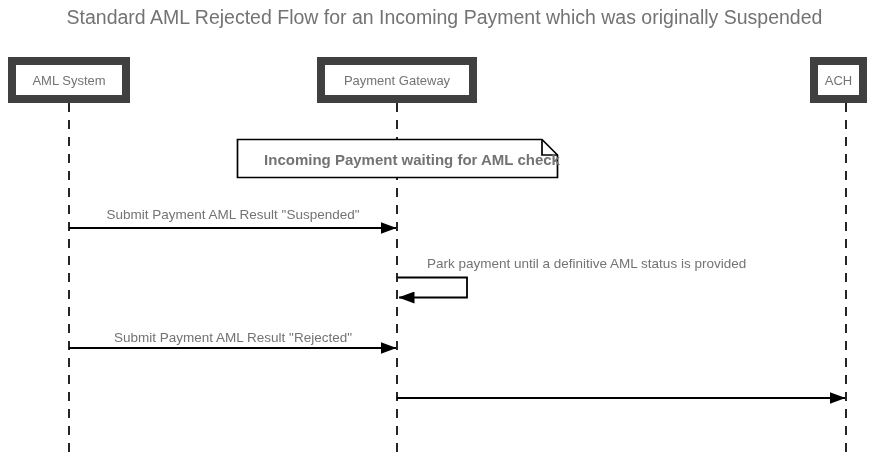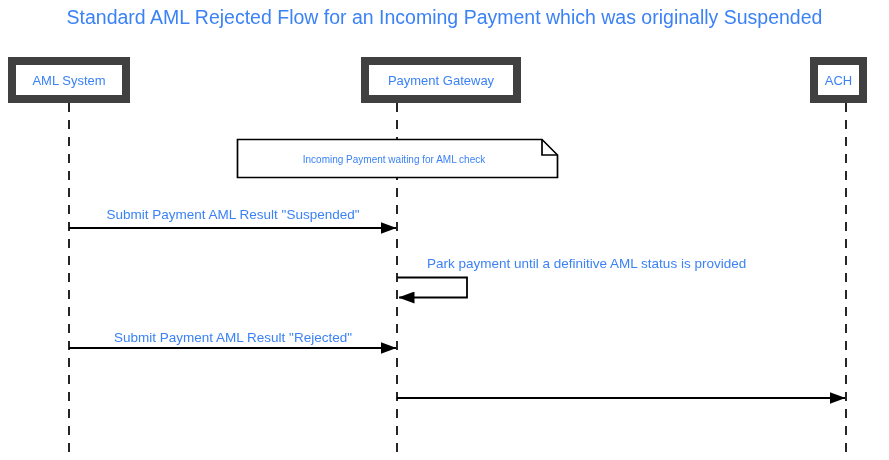--- a/index.html
+++ b/index.html
@@ -2,21 +2,21 @@
 <html><head>
 <meta charset="utf-8">
 <style>
   html, body { margin: 0; padding: 0; background: #ffffff; }
   .canvas {
     position: relative;
     width: 889px;
     height: 460px;
     background: #ffffff;
     font-family: "Liberation Sans", "DejaVu Sans", sans-serif;
-    color: #3b82f6;
+    color: #737373;
     overflow: hidden;
   }
   .diagram-title {
     position: absolute;
     top: 5px;
     left: 0;
     width: 100%;
     text-align: center;
     font-size: 19.5px;
     line-height: 24px;
@@ -34,40 +34,41 @@
     border: 8px solid #404040;
     background: #ffffff;
     box-sizing: border-box;
     display: flex;
     align-items: center;
     justify-content: center;
     font-size: 13px;
     white-space: nowrap;
   }
   .p-aml { left: 8px;   width: 122px; }
-  .p-pg  { left: 317px; width: 160px; margin-left: 44px; }
+  .p-pg  { left: 317px; width: 160px; }
   .p-ach { left: 810px; width: 57px;  }
   .msg-label {
     position: absolute;
     font-size: 13.5px;
     line-height: 16px;
     white-space: nowrap;
   }
   .centered { text-align: center; }
   .note-text {
     position: absolute;
-    left: 234px;
+    left: 252px;
     top: 140px;
     width: 320px;
     height: 38px;
     display: flex;
     align-items: center;
     justify-content: center;
-    font-size: 10px;
+    font-size: 15px;
     white-space: nowrap;
+    font-weight: bold;
   }
 </style>
 </head>
 <body>
 
 <div class="canvas">
 
   <div class="diagram-title">Standard AML Rejected Flow for an Incoming Payment which was originally Suspended</div>
 
   <svg class="svg-layer" width="889" height="460" viewBox="0 0 889 460" xmlns="http://www.w3.org/2000/svg">

